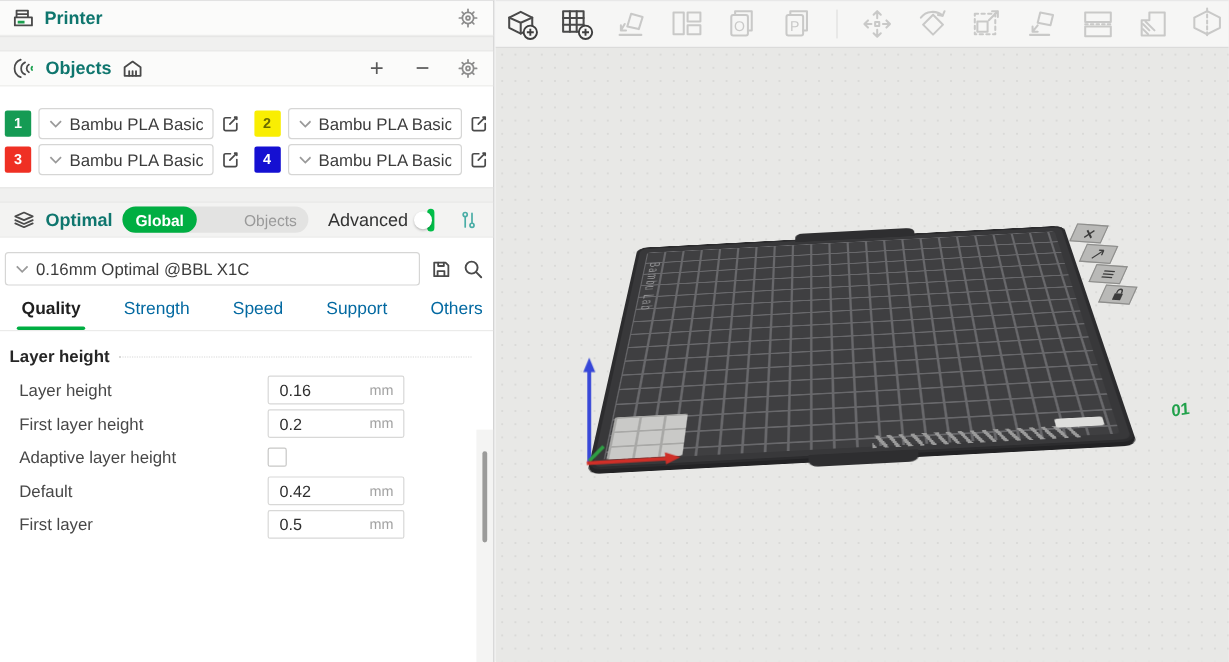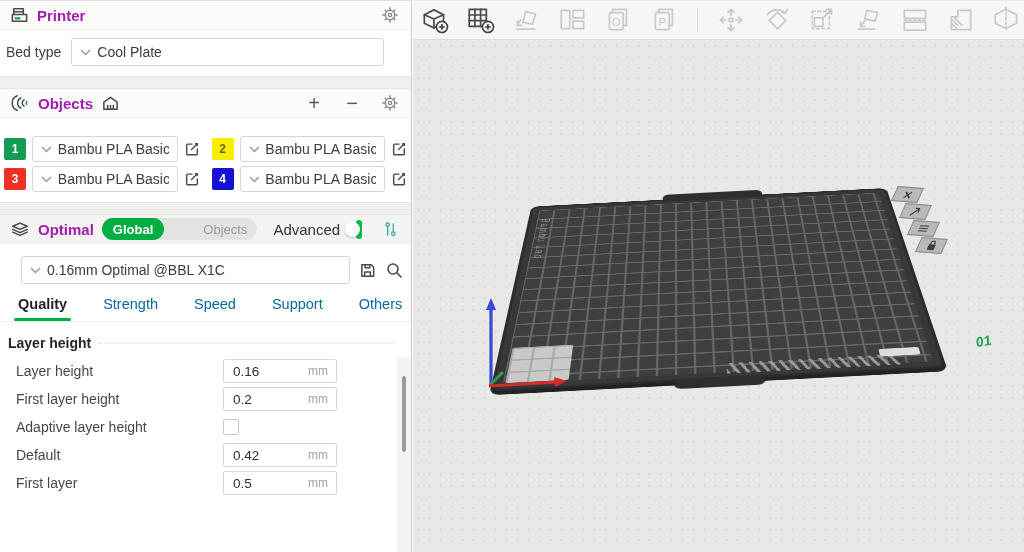--- a/index.html
+++ b/index.html
@@ -8,21 +8,21 @@
 
   svg { display:block; }
   .stroke { fill:none; stroke:#4a4a4a; stroke-width:1.6; stroke-linecap:round; stroke-linejoin:round; }
   .dis .stroke { stroke:#c9c9c8; }
   .dis text { fill:#c9c9c8; }
 
   
   .left-panel { position:absolute; left:0; top:0; width:412px; height:552px; background:#fff; border-right:1px solid #c9c9c9; border-top:1px solid #e2e2e2; }
 
   .sec-header { display:flex; align-items:center; height:29px; padding:0 12px 0 10px; background:#fbfbfa; border-bottom:1px solid #ededec; gap:8px; }
-  .sec-title { font-weight:700; font-size:15px; color:#a21caf; }
+  .sec-title { font-weight:700; font-size:15px; color:#0f766e; }
   .flex1 { flex:1; }
   .gap-band { height:13px; background:#f0f0ef; border-top:1px solid #e6e6e5; border-bottom:1px solid #e6e6e5; }
 
   .combo { display:flex; align-items:center; height:28px; border:1px solid #d6d6d5; border-radius:3px; background:#fff; padding:0 8px; gap:6px; min-width:0; }
   .combo .val { font-size:14px; color:#3c3c3c; white-space:nowrap; overflow:hidden; }
 
   .row { display:flex; align-items:center; }
 
   .printer-combo-row { margin:9px 4px 0 4px; gap:7px; }
   .printer-combo-row .combo { flex:1; }
@@ -40,21 +40,21 @@
 
   .process-header { background:#f3f3f2; }
   .scope-pill { display:flex; align-items:center; background:#e3e3e2; border-radius:11px; height:22px; font-size:13px;gap:35px; }
   .scope-on { color:#fff; border-radius:11px; height:22px; display:flex; align-items:center; padding:0 11px; font-weight:600; }
   .scope-off { color:#9a9a9a; padding:0 10px 0 4px; }
   .adv-label { font-size:15px; color:#333; margin-right:8px; }
   .toggle { position:relative; width:35px; height:19px; border-radius:10px; margin-right:12px; }
   .toggle .knob { position:absolute; right:2px; top:2px; width:15px; height:15px; border-radius:50%; background:#fff; box-shadow:0 1px 2px rgba(0,0,0,.25); }
 
   .preset-row { margin:12px 8px 0 4px; gap:9px; }
-  .preset-row .combo { flex:1;margin-left:17px; }
+  .preset-row .combo { flex:1; }
 
   .tabs { display:flex; align-items:flex-end; gap:0; padding:12px 8px 0 8px; border-bottom:1px solid #ebebea; height:38px; }
   .tab { position:relative; padding:0 10px 9px 10px; font-size:14.5px; color:#0369a1; cursor:pointer; }
   .tab.active { color:#1f1f1f; font-weight:700; }
   .tab-underline { position:absolute; left:6px; right:6px; bottom:0; height:3px; border-radius:2px; }
 
   .params { position:relative; padding:9px 14px 0 8px; }
   .group-title { display:flex; align-items:center; gap:8px; margin:4px 0 6px 0; }
   .group-title .t { font-weight:700; font-size:14px; color:#262626; white-space:nowrap; }
   .group-title .dots { flex:1; border-top:1px dotted #d8d8d7; margin-right:4px; }
@@ -124,29 +124,20 @@
           <g stroke="#8c8c8c" stroke-width="1.6" fill="none" stroke-linecap="round">
             <circle cx="10" cy="10" r="5.2"></circle>
             <circle cx="10" cy="10" r="1.8"></circle>
             <path d="M15.5 10 H18 M4.5 10 H2 M10 15.5 V18 M10 4.5 V2 M13.7 13.7 L15.4 15.4 M6.3 6.3 L4.6 4.6 M13.7 6.3 L15.4 4.6 M6.3 13.7 L4.6 15.4"></path>
           </g>
         </svg>
     </button>
   </div>
 
 
-  <div class="row bed-row">
-    <span class="label">Bed type</span>
-    <div class="combo">
-      <svg width="11" height="7" viewBox="0 0 11 7">
-          <polyline points="1,1 5.5,5.5 10,1" fill="none" stroke="#9a9a9a" stroke-width="1.5"></polyline>
-        </svg>
-      <span class="val">Cool Plate</span>
-    </div>
-  </div>
 
   <div class="gap-band"></div>
 
   <div class="sec-header">
     <span>
       <svg width="20" height="20" viewBox="0 0 22 22">
           <g class="stroke" stroke="#3a3a3a" stroke-width="1.5">
             <path d="M8 3 a8.5 8.5 0 0 0 0 16"></path>
             <path d="M12 5.5 a6 6 0 0 0 0 11"></path>
             <path d="M15.5 7.5 a4 4 0 0 0 0 7"></path>

